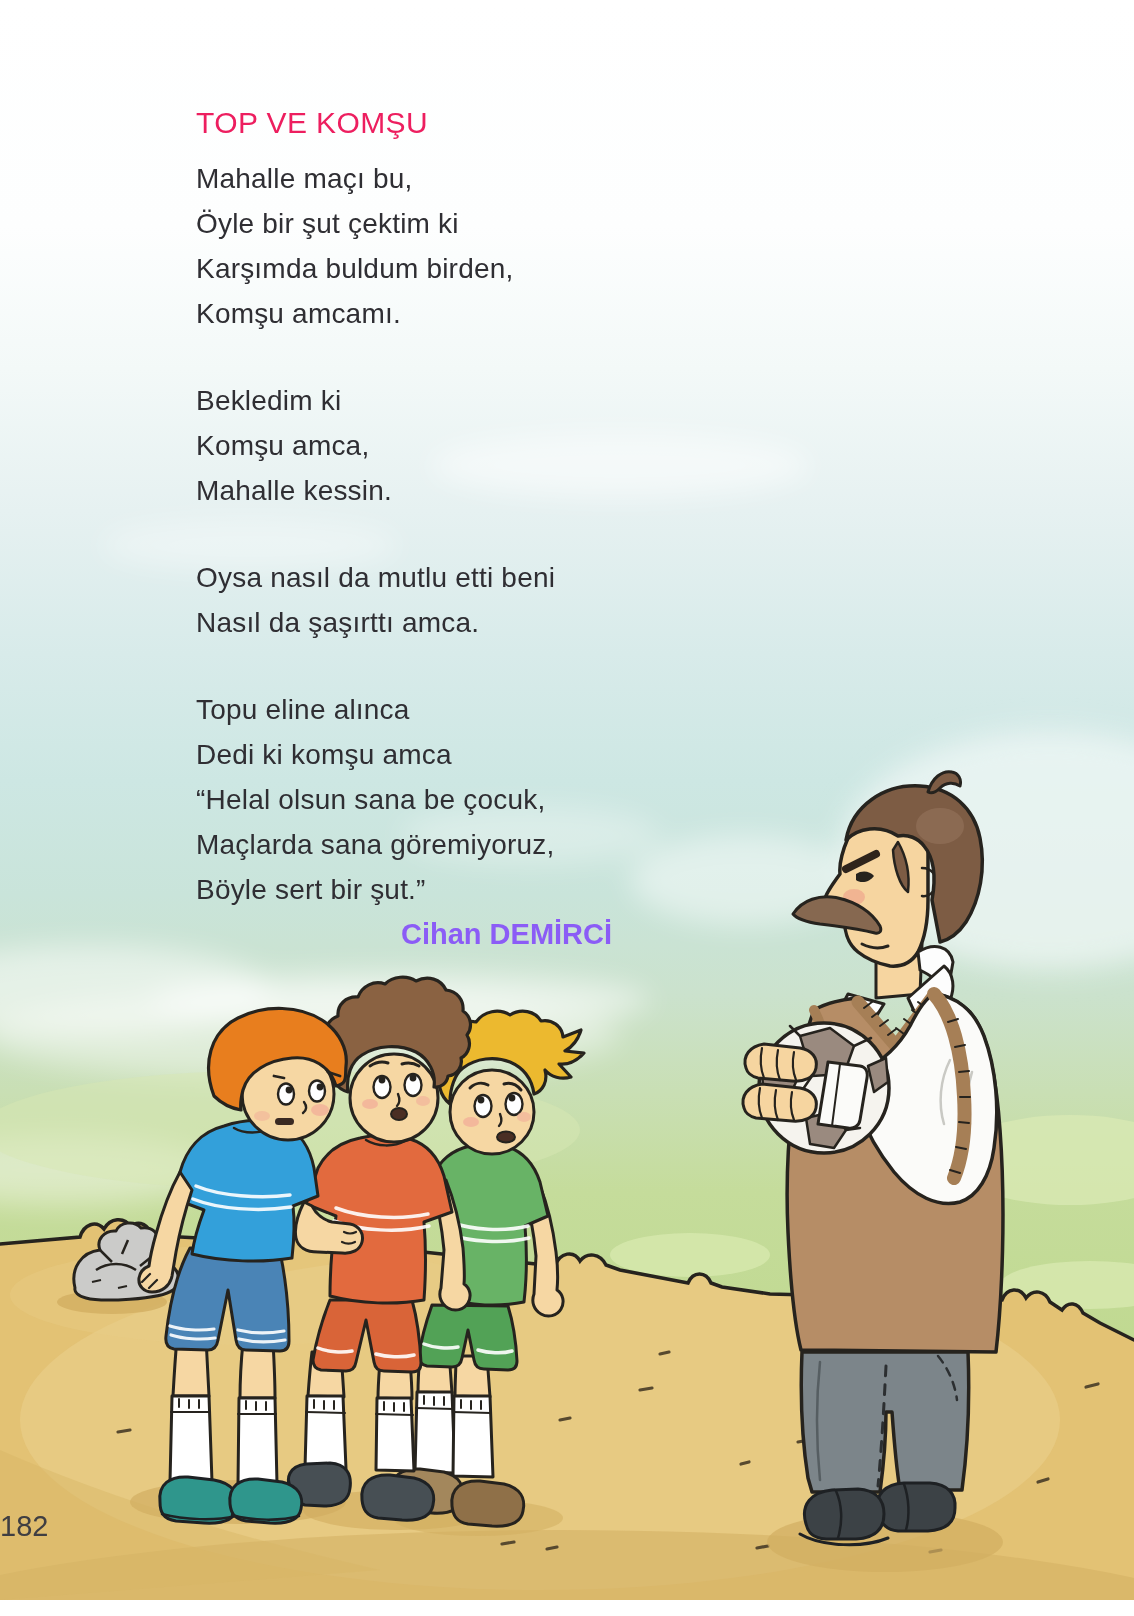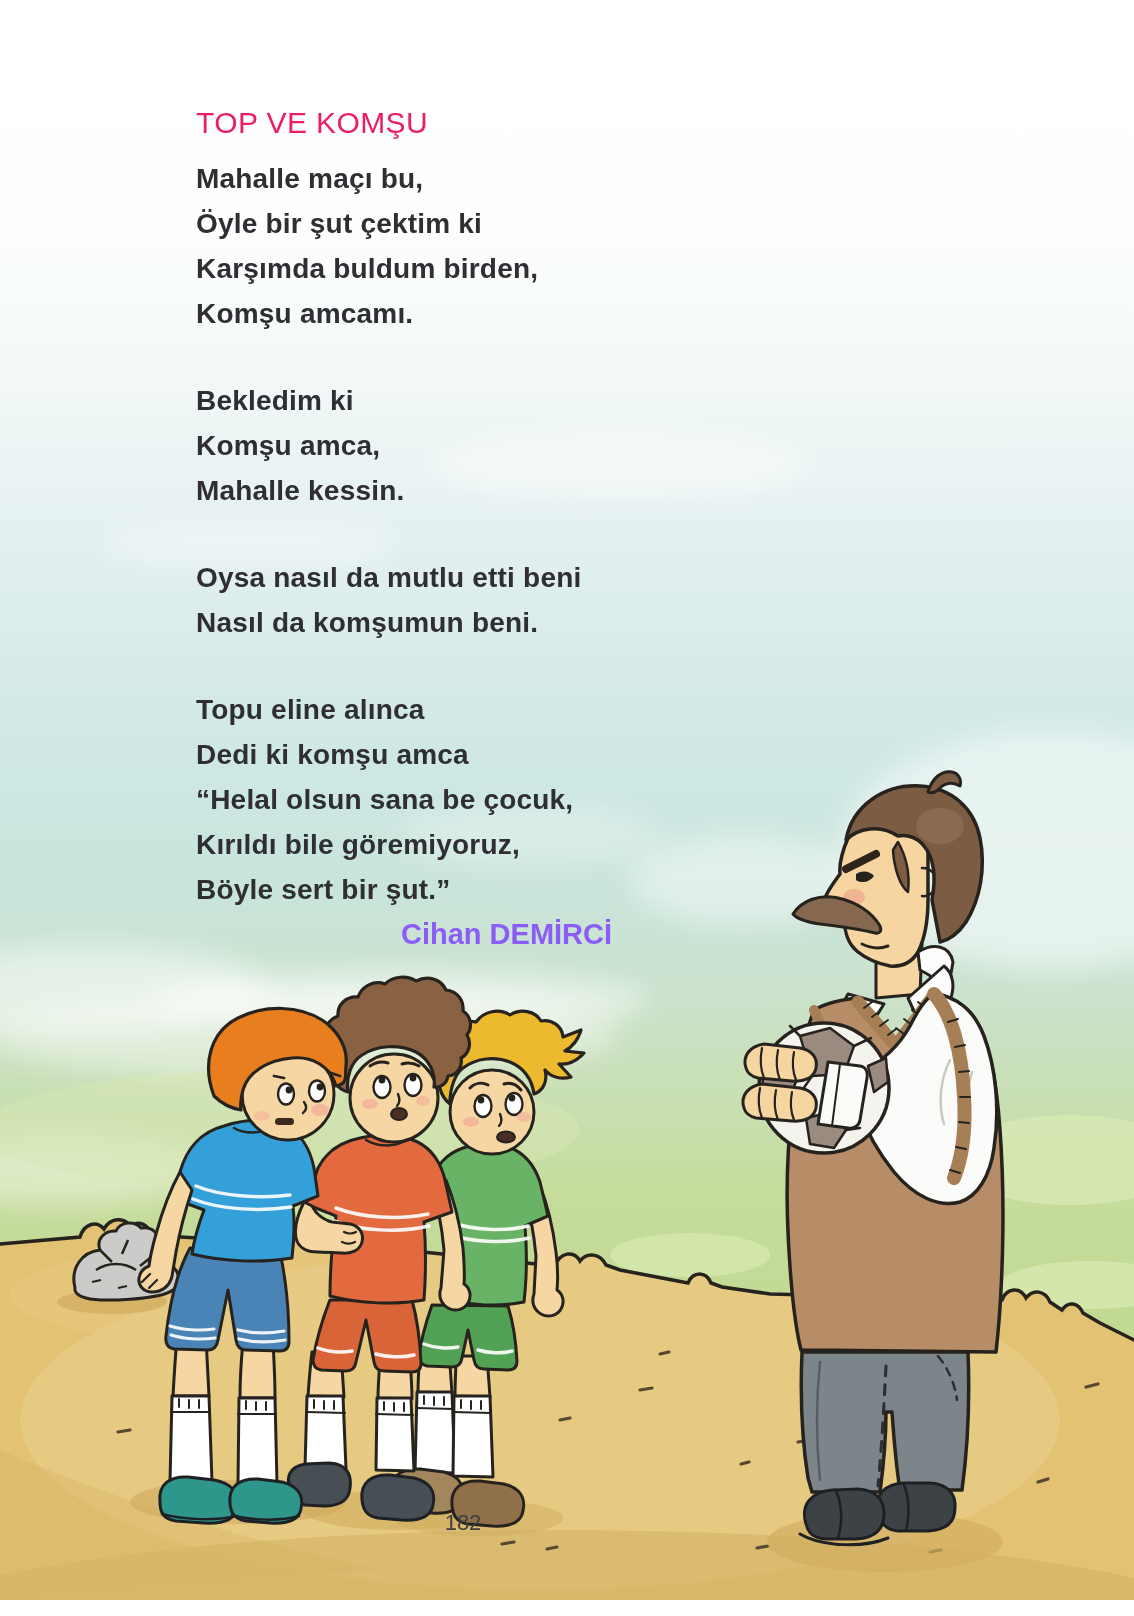--- a/index.html
+++ b/index.html
@@ -16,31 +16,31 @@
     color:#2f2e33;
   }
   .poem h1{
     margin:0 0 14px 0;
     font-size:30px;line-height:38px;font-weight:400;
     letter-spacing:.4px;
     color:#ed1e5f;
   }
   .stanza{margin:0 0 42px 0;}
   .stanza p{
-    margin:0;font-size:28px;line-height:45px;font-weight:700;
+    margin:0;font-size:28px;line-height:45px;font-weight:400;
     letter-spacing:.2px;white-space:nowrap;
   }
   .author{
     margin:2px 7px 0 205px;
     font-size:29px;line-height:40px;font-weight:700;
     color:#8b5cf6;white-space:nowrap;
   }
   .pagenum{
     position:absolute;left:0;top:1510px;width:926px;z-index:2;
-    text-align:center;font-size:22px;color:#3f3e42;
+    text-align:left;font-size:29px;color:#3f3e42;
   }
 </style>
 </head>
 <body>
 
 <svg class="scene" viewBox="0 0 1134 1616" xmlns="http://www.w3.org/2000/svg">
   <defs>
     <linearGradient id="sky" x1="0" y1="0" x2="0" y2="1">
       <stop offset="0" stop-color="#ffffff"></stop>
       <stop offset="0.16" stop-color="#fdfefe"></stop>
@@ -300,27 +300,27 @@
   </div>
 
   <div class="stanza">
     <p>Bekledim ki</p>
     <p>Komşu amca,</p>
     <p>Mahalle kessin.</p>
   </div>
 
   <div class="stanza">
     <p>Oysa nasıl da mutlu etti beni</p>
-    <p>Nasıl da komşumun beni.</p>
+    <p>Nasıl da şaşırttı amca.</p>
   </div>
 
   <div class="stanza" style="margin-bottom:0;">
     <p>Topu eline alınca</p>
     <p>Dedi ki komşu amca</p>
     <p>“Helal olsun sana be çocuk,</p>
-    <p>Kırıldı bile göremiyoruz,</p>
+    <p>Maçlarda sana göremiyoruz,</p>
     <p>Böyle sert bir şut.”</p>
   </div>
 
   <div class="author">Cihan DEMİRCİ</div>
 </div>
 
 <div class="pagenum">182</div>
 
 </body></html>

